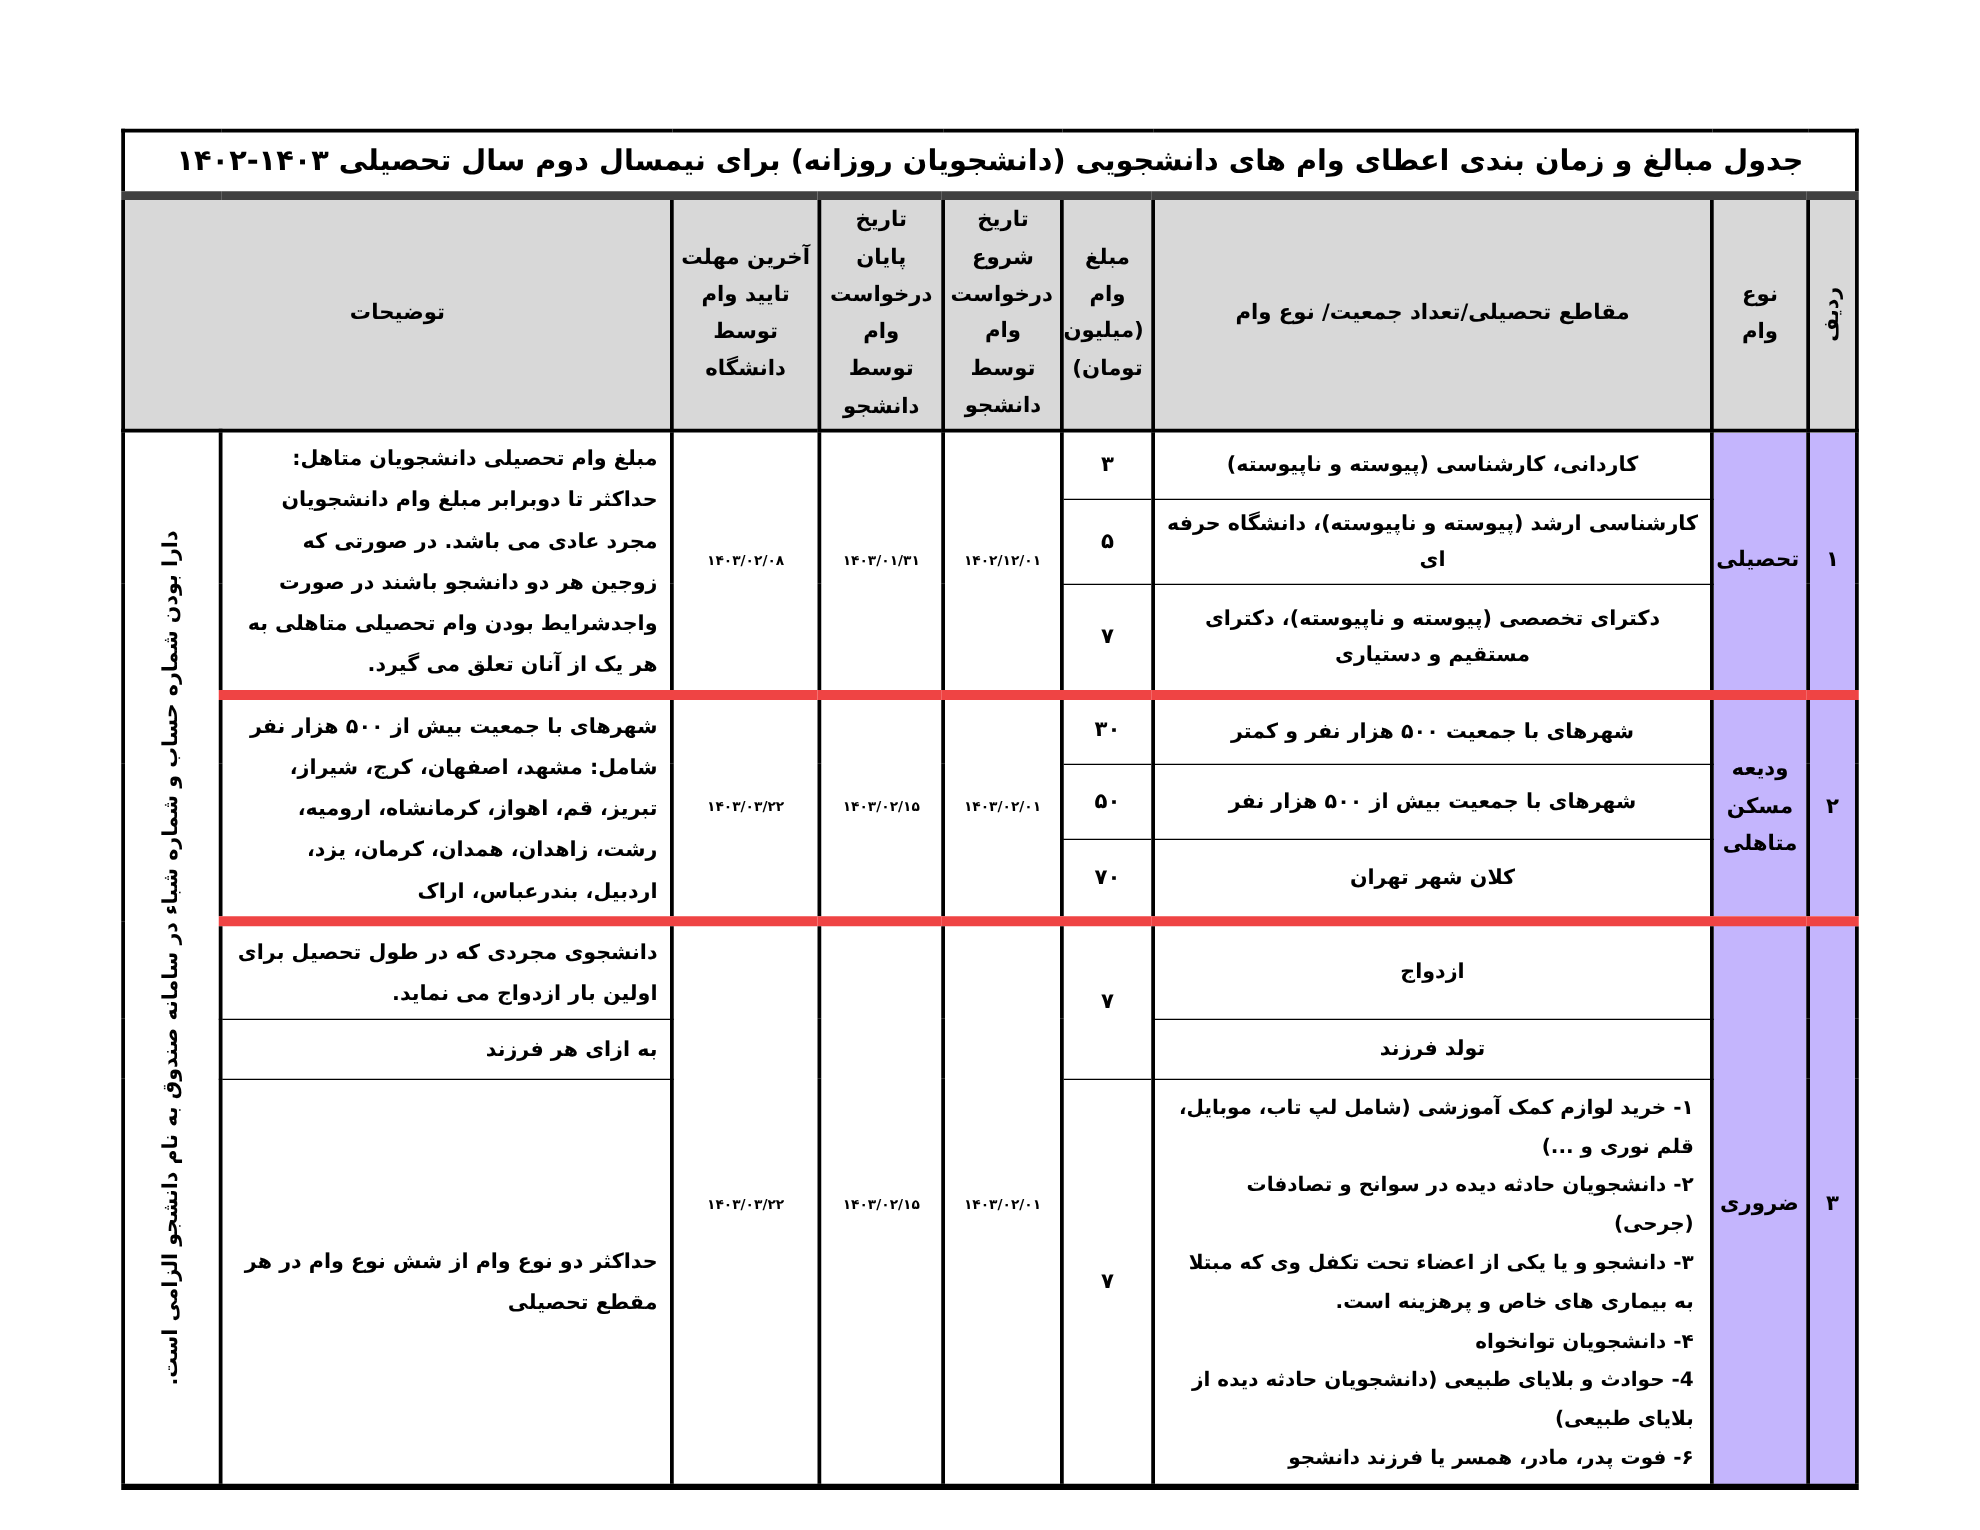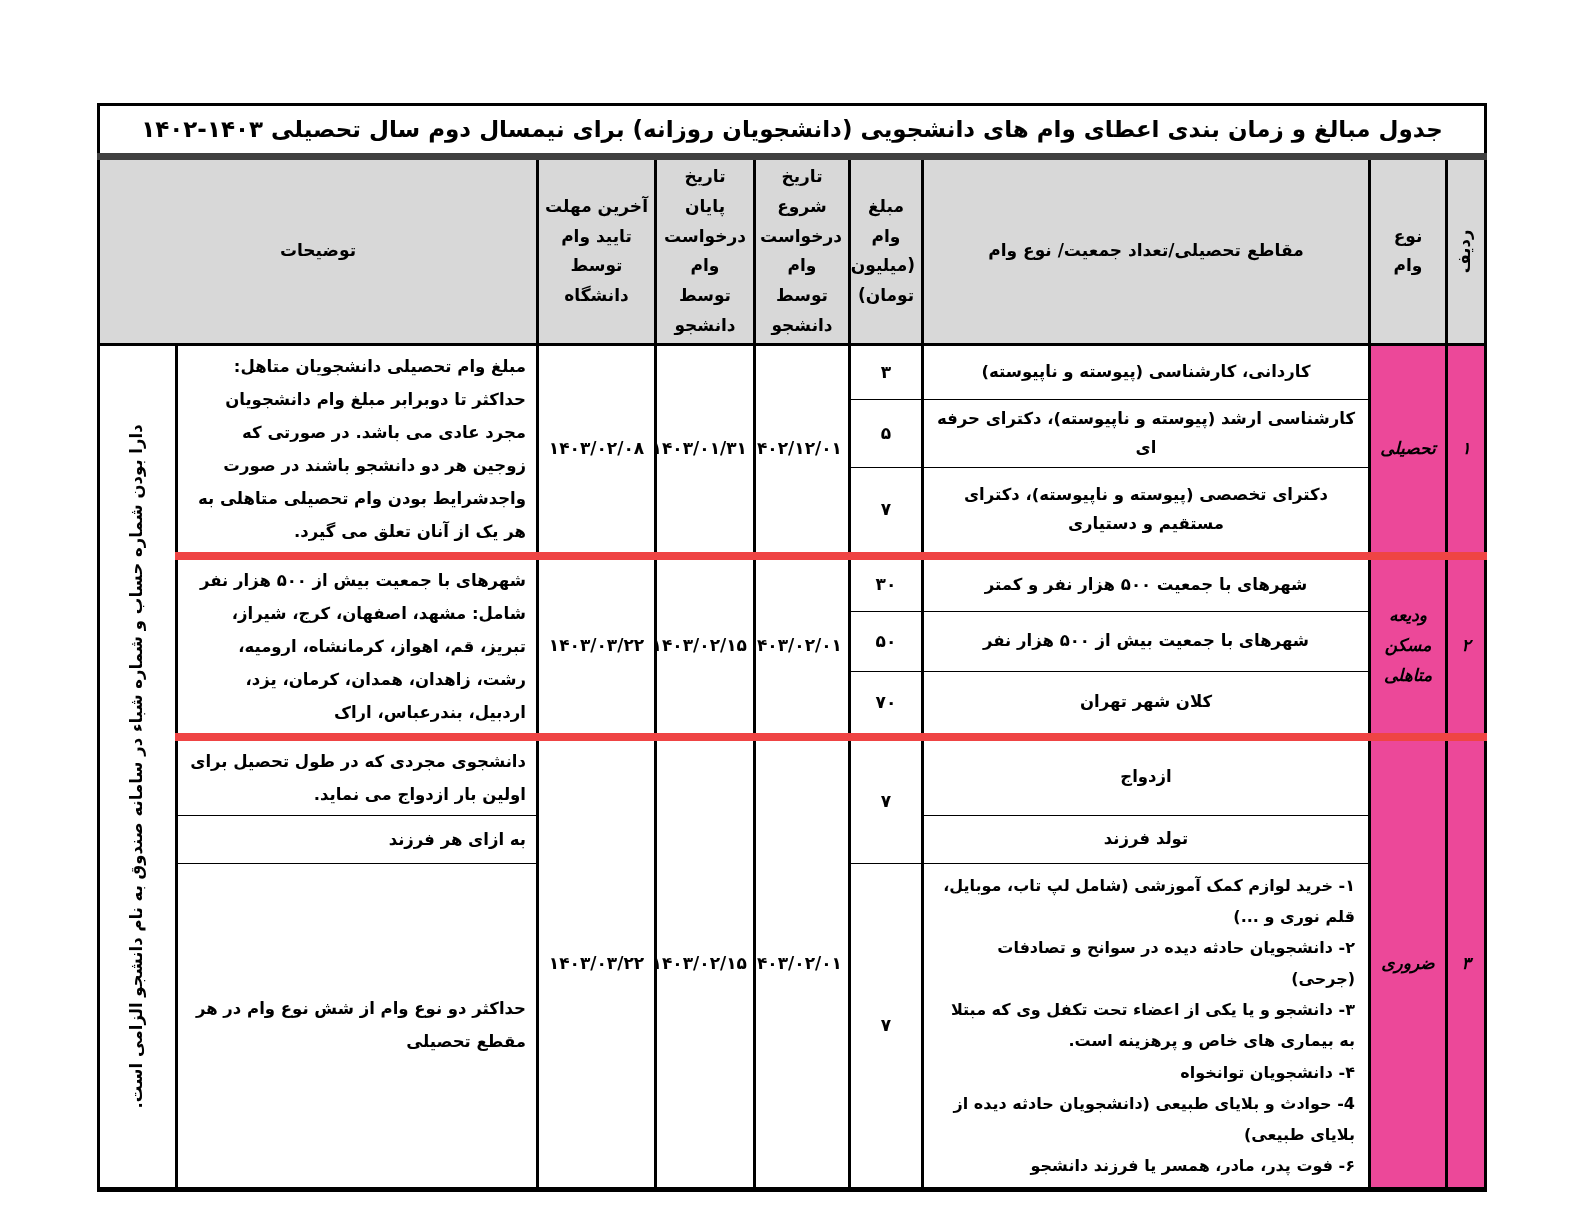--- a/index.html
+++ b/index.html
@@ -13,27 +13,27 @@
   col.c-radif{width:39px;} col.c-type{width:77px;} col.c-levels{width:447px;}
   col.c-amount{width:73px;} col.c-start{width:95px;} col.c-end{width:99px;}
   col.c-deadline{width:118px;} col.c-notes{width:361px;} col.c-side{width:78px;}
   td,th{border-left:3px solid #000;border-right:3px solid #000;
         border-top:1px solid #000;border-bottom:1px solid #000;
         vertical-align:middle;text-align:center;padding:2px 6px;
         font-size:17px;line-height:1.75;font-weight:bold;overflow:hidden;}
   tr.title-row td{border:3px solid #000;background:#fff;
         font-size:23px;line-height:1.4;padding:6px 4px;}
   tr.head-row th{background:#d8d8d8;border-top:7px solid #404040;border-bottom:3px solid #000;}
-  .gray{background:#ec4899;font-style:italic;}
+  .gray{background:#c4b5fd;}
   .sec td{border-top:8px solid #ef4444;}   
   .note-cell{font-size:16.5px;line-height:2.0;padding:4px 10px;text-align:right;}
   .levels-cell{font-size:16.5px;padding:2px 8px;}
   .list-cell{text-align:right;font-size:16px;line-height:1.95;padding:6px 13px;}
   .list-cell div{text-align:right;}
-  .date-cell{font-size:17px;}
+  .date-cell{font-size:11px;}
   .vwrap{display:flex;align-items:center;justify-content:center;}
   .vtext{transform:rotate(-90deg);white-space:nowrap;font-size:16.5px;}
   .h-head{height:107px;}
   .h-side{height:700px;}
   tr.r-title{height:52px;} tr.r-head{height:113px;}
   tr.r1{height:52px;} tr.r2{height:48px;} tr.r3{height:82px;}
   tr.r4{height:43px;} tr.r5{height:47px;} tr.r6{height:50px;}
   tr.r7{height:45px;} tr.r8{height:48px;} tr.r9{height:297px;}
 </style>
 </head>
@@ -82,21 +82,21 @@
       <td class="date-cell" rowspan="3">۱۴۰۳/۰۱/۳۱</td>
       <td class="date-cell" rowspan="3">۱۴۰۳/۰۲/۰۸</td>
       <td class="note-cell" rowspan="3">مبلغ وام تحصیلی دانشجویان متاهل: حداکثر تا دوبرابر مبلغ وام دانشجویان مجرد عادی می باشد. در صورتی که زوجین هر دو دانشجو باشند در صورت واجدشرایط بودن وام تحصیلی متاهلی به هر یک از آنان تعلق می گیرد.</td>
       <td rowspan="9">
         <div class="vwrap h-side">
               <span class="vtext">دارا بودن شماره حساب و شماره شباء در سامانه صندوق به نام دانشجو الزامی است.</span>
             </div>
       </td>
     </tr>
     <tr class="r2">
-      <td class="levels-cell">کارشناسی ارشد (پیوسته و ناپیوسته)، دکترای حرفه ای</td>
+      <td class="levels-cell">کارشناسی ارشد (پیوسته و ناپیوسته)، دانشگاه حرفه ای</td>
       <td>۵</td>
     </tr>
     <tr class="r3">
       <td class="levels-cell">دکترای تخصصی (پیوسته و ناپیوسته)، دکترای مستقیم و دستیاری</td>
       <td>۷</td>
     </tr>
 
     <tr class="sec r4">
       <td class="gray" rowspan="3">۲</td>
       <td class="gray" rowspan="3">ودیعه مسکن متاهلی</td>

